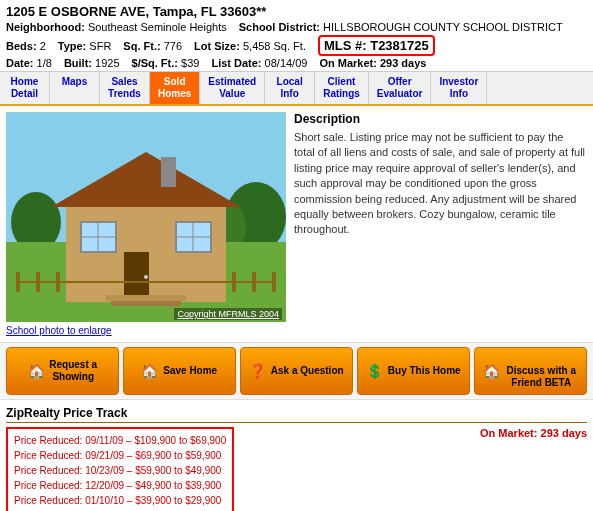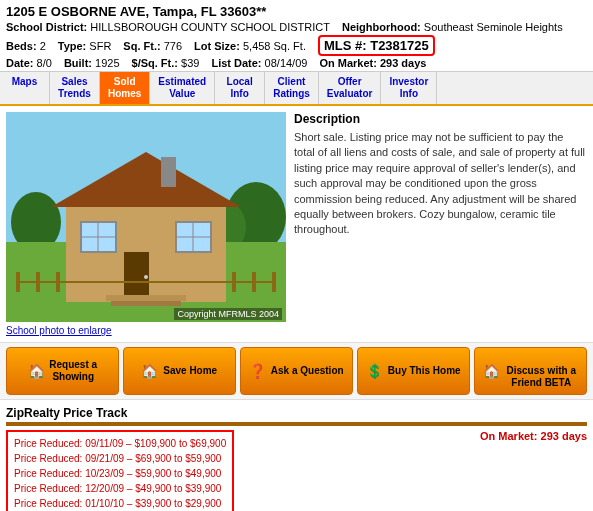--- a/index.html
+++ b/index.html
@@ -20,57 +20,57 @@
 
     
     .nav-tabs { display: flex; background: #f0f0f0; border-bottom: 2px solid #e8a000; padding: 0; }
     .nav-tab { padding: 4px 8px; text-align: center; cursor: pointer; font-size: 10px; font-weight: bold; color: #0000cc; border-right: 1px solid #ccc; min-width: 50px; line-height: 1.2; }
     .nav-tab.active { background: #ff6600; color: white; border-radius: 0; }
 
     
     .main-content { display: flex; padding: 6px; gap: 8px; }
     .photo-section { width: 280px; flex-shrink: 0; }
     .photo-box { width: 280px; height: 210px; background: #8B7355; position: relative; overflow: hidden; }
-    .copyright-text { position: absolute; bottom: 2px; right: 4px; color: white; font-size: 9px; background: rgba(0,0,0,0.4); padding: 1px 3px; }
+    .copyright-text { position: absolute; bottom: 2px; right: 4px; color: white; font-size: 9px; background: rgba(0,0,0,0.4); padding: 1px 3px; text-decoration: underline; }
     .enlarge-link { font-size: 10px; color: #0000cc; text-decoration: underline; cursor: pointer; margin-top: 3px; display: block; }
 
     .description-section { flex: 1; font-size: 11px; }
     .desc-title { font-weight: bold; font-size: 12px; margin-bottom: 4px; }
     .desc-text { line-height: 1.4; color: #333; }
 
     
     .action-buttons { display: flex; padding: 4px 6px; gap: 4px; background: #f5f5f5; border-top: 1px solid #ddd; border-bottom: 1px solid #ddd; }
     .action-btn { background: linear-gradient(to bottom, #ffa500, #e07000); border: 1px solid #cc6600; border-radius: 4px; padding: 5px 8px; cursor: pointer; font-size: 10px; font-weight: bold; color: #000; display: flex; align-items: center; gap: 4px; flex: 1; justify-content: center; text-align: center; line-height: 1.2; }
     .btn-icon { font-size: 14px; }
 
     
     .price-track { padding: 6px; }
-    .price-track-title { font-weight: bold; font-size: 12px; border-bottom: 4px solid #a16207; padding-bottom: 2px; margin-bottom: 4px; }
+    .price-track-title { font-weight: bold; font-size: 12px; border-bottom: 1px solid #a16207; padding-bottom: 2px; margin-bottom: 4px; }
     .price-track-content { display: flex; justify-content: space-between; }
     .price-list { border: 2px solid red; border-radius: 0; padding: 4px 6px; display: inline-block; }
     .price-item { font-size: 10px; color: #cc0000; line-height: 1.5; }
     .on-market-right { color: #cc0000; font-weight: bold; font-size: 11px; }
   </style>
 </head>
 <body>
 
 <div class="header-section">
   <div class="top-bar">
     <div class="left-info">
       <div class="address-line">
         <span>1205 E OSBORNE AVE, Tampa, FL 33603**</span>
       </div>
       <div class="info-row" style="margin-bottom:2px;">
         <span class="info-item">
+          <span class="label">Neighborhood:</span>
+          <span>Southeast Seminole Heights</span>
+        </span>
+        <span class="info-item">
           <span class="label">School District:</span>
           <span>HILLSBOROUGH COUNTY SCHOOL DISTRICT</span>
-        </span>
-        <span class="info-item">
-          <span class="label">Neighborhood:</span>
-          <span>Southeast Seminole Heights</span>
         </span>
       </div>
       <div class="info-row" style="margin-bottom:1px;">
         <span class="info-item">
           <span class="label">Beds:</span>
           <span>2</span>
         </span>
         <span class="info-item">
           <span class="label">Type:</span>
           <span>SFR</span>
@@ -86,21 +86,21 @@
         <span class="info-item">
           <span class="mls-box">
             <span class="label">MLS #:</span>
             <span>T2381725</span>
           </span>
         </span>
       </div>
       <div class="info-row">
         <span class="info-item">
           <span class="label">Date:</span>
-          <span>8/0</span>
+          <span>1/8</span>
         </span>
         <span class="info-item">
           <span class="label">Built:</span>
           <span>1925</span>
         </span>
         <span class="info-item">
           <span class="label">$/Sq. Ft.:</span>
           <span>$39</span>
         </span>
         <span class="info-item">
@@ -114,20 +114,21 @@
       </div>
     </div>
     <div class="right-info">
       <div class="estim-label">Estim</div>
       <div></div>
     </div>
   </div>
 </div>
 
 <div class="nav-tabs">
+  <div class="nav-tab" style="color:#0000cc;">Home<br>Detail</div>
   <div class="nav-tab" style="color:#0000cc;">Maps</div>
   <div class="nav-tab" style="color:#0000cc;">Sales<br>Trends</div>
   <div class="nav-tab active">Sold<br>Homes</div>
   <div class="nav-tab" style="color:#0000cc;">Estimated<br>Value</div>
   <div class="nav-tab" style="color:#0000cc;">Local<br>Info</div>
   <div class="nav-tab" style="color:#0000cc;">Client<br>Ratings</div>
   <div class="nav-tab" style="color:#0000cc;">Offer<br>Evaluator</div>
   <div class="nav-tab" style="color:#0000cc;">Investor<br>Info</div>
 </div>
 

